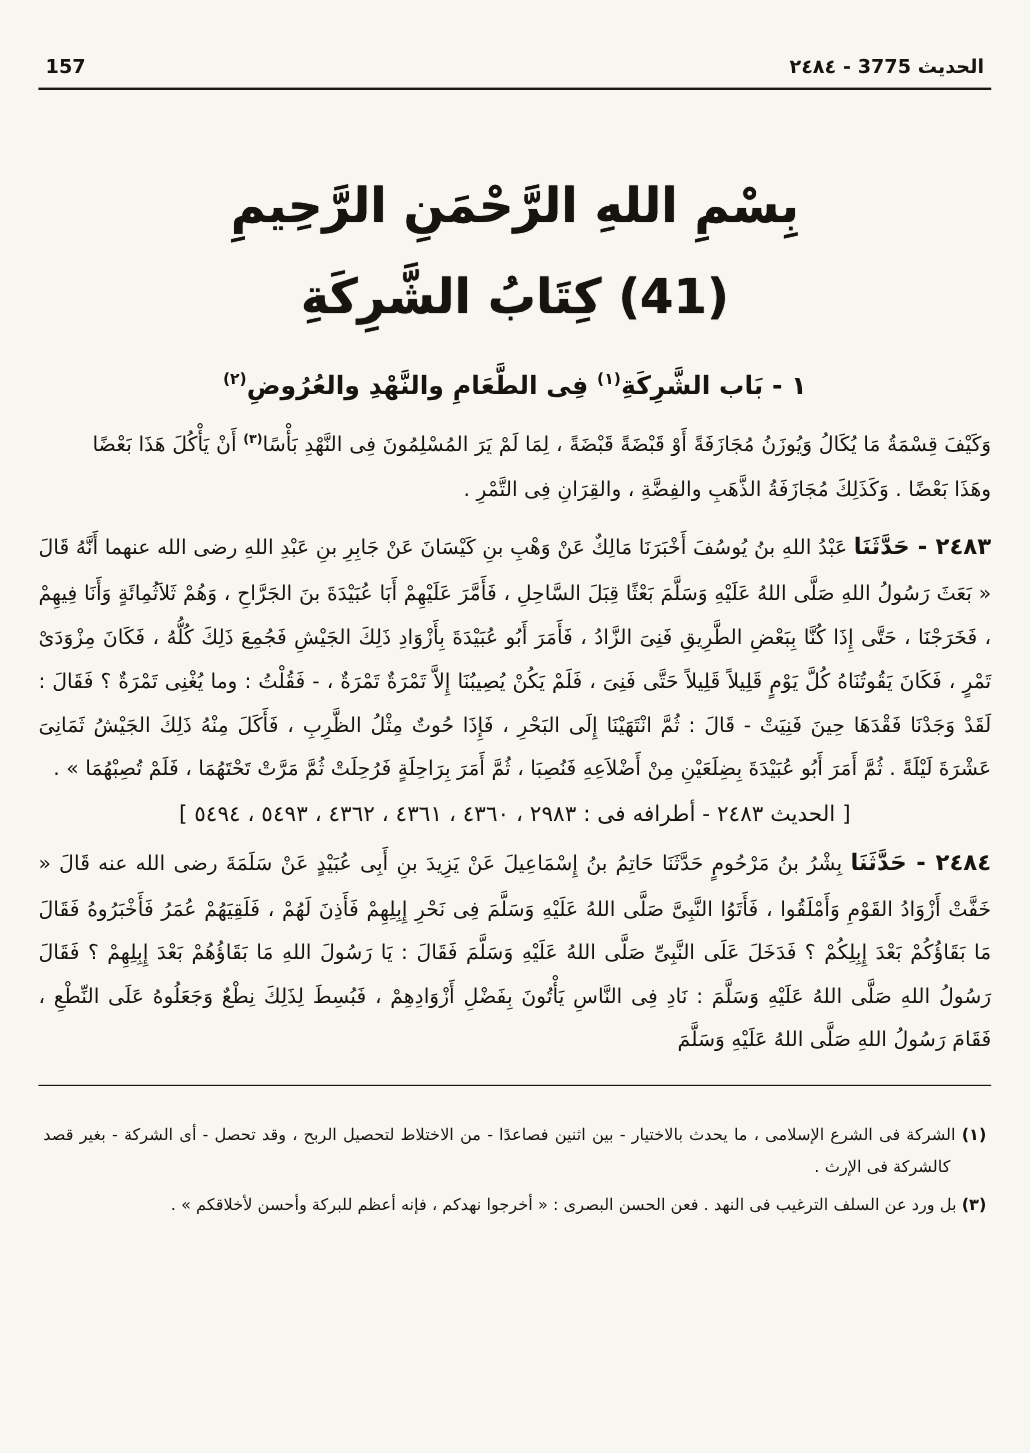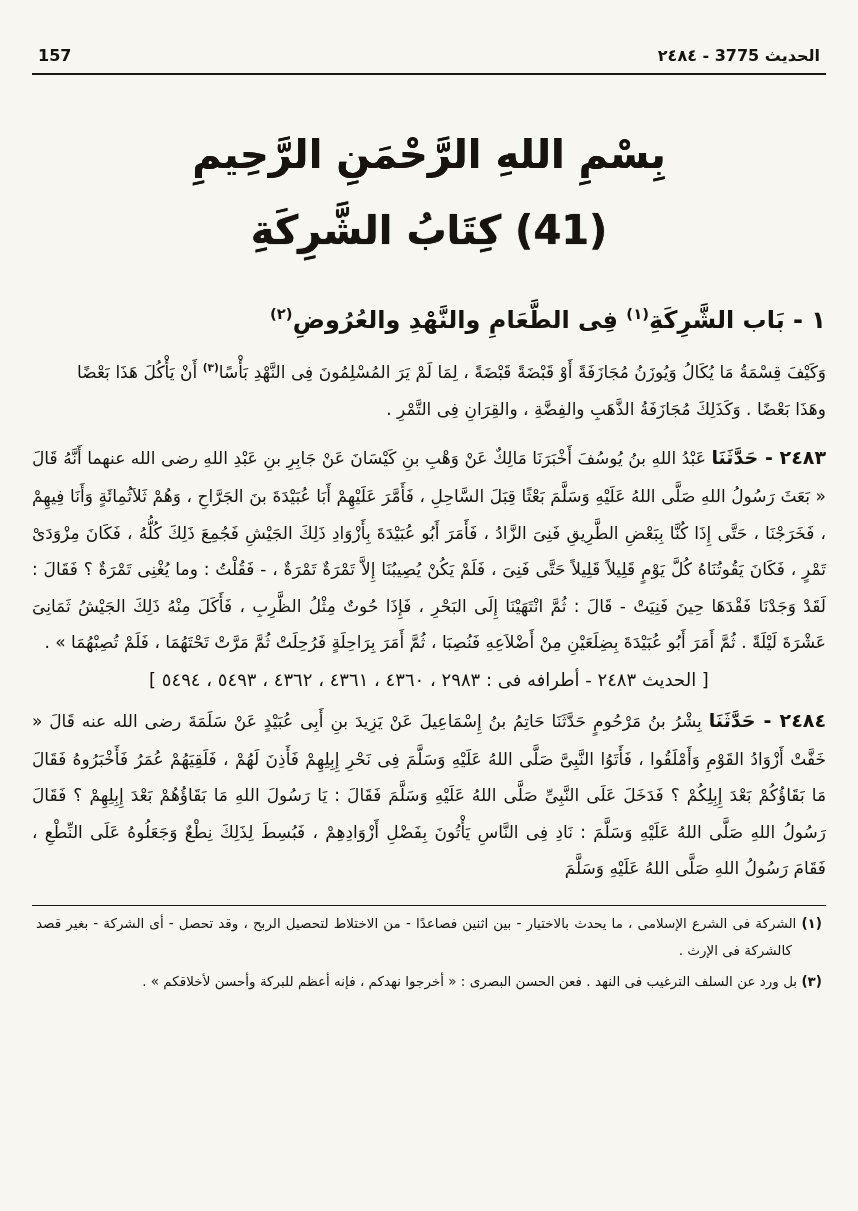--- a/index.html
+++ b/index.html
@@ -25,37 +25,38 @@
   }
   .head-rule {
     border: none;
     border-top: 2px solid #1c1912;
     margin: 0 0 2px 0;
   }
 
   
   .basmala {
     text-align: center;
-    margin-top: 56px;
+    margin-top: 74px;
     font-size: 40px;
     font-weight: bold;
     letter-spacing: 1px;
     text-shadow: 0 0 0.6px #17140f;
   }
   .kitab-title {
     text-align: center;
     margin-top: 30px;
     font-size: 40px;
     font-weight: bold;
     text-shadow: 0 0 0.8px #17140f;
   }
 
   .bab-heading {
-    margin-top: 52px;
-    font-size: 24px;
+    text-align: center;
+    margin-top: 38px;
+    font-size: 21px;
     font-weight: bold;
   }
   .bab-heading sup, .para sup, .footnote sup {
     font-size: 0.62em;
     vertical-align: super;
     font-weight: bold;
   }
 
   .para {
     font-size: 17px;
@@ -72,21 +73,21 @@
 
   .takhrij {
     text-align: center;
     font-size: 18px;
     margin: 8px 0 4px 0;
   }
 
   .footnotes {
     margin-top: 18px;
     border-top: 1.5px solid #1c1912;
-    padding: 4px 4px 0 4px;
+    padding: 28px 4px 0 4px;
     font-size: 13.5px;
     line-height: 2.0;
     text-align: justify;
   }
   .footnote { padding-right: 30px; text-indent: -30px; margin-bottom: 4px; }
   .fn-marker { font-weight: bold; }
 </style>
 </head>
 <body>
 

